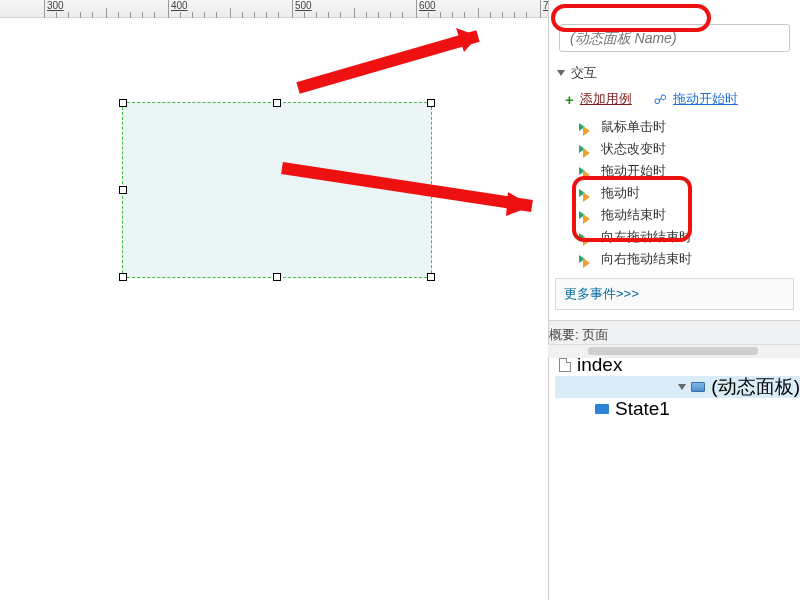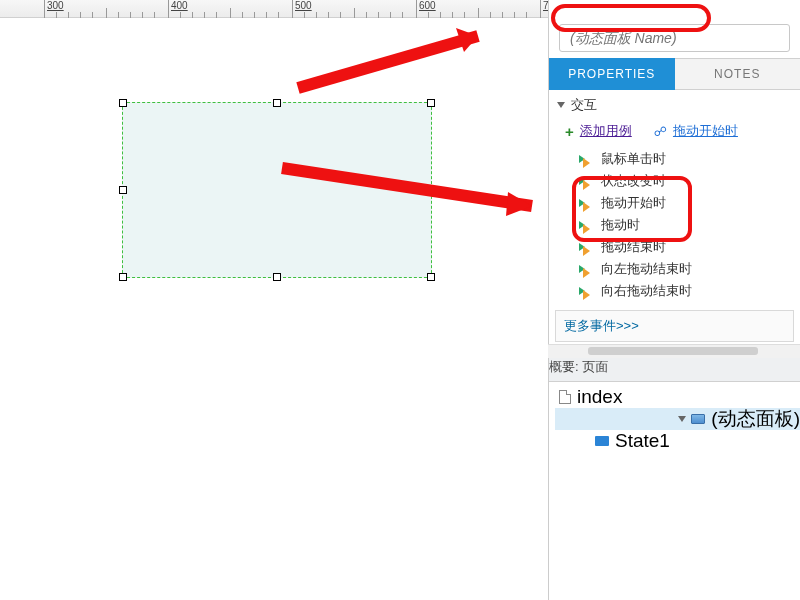--- a/index.html
+++ b/index.html
@@ -71,21 +71,21 @@
   .tab.inactive { background: #f3f3f3; color: #777; }
 
   .section {
     padding: 6px 8px 4px 8px;
     display:flex; align-items:center; gap:6px;
     font-size: 13px; color:#333;
   }
   .chev { width:0;height:0;border-left:4px solid transparent;border-right:4px solid transparent;border-top:6px solid #666; }
   .add-row { display:flex; align-items:center; gap:6px; padding: 4px 8px 8px 16px; font-size:13px; }
   .plus { color:#2a8a2a; font-weight:bold; font-size:15px; }
-  .link-green { color:#4c1d95; text-decoration: underline; cursor:pointer;font-family:Liberation Serif, serif; }
+  .link-green { color:#7f1d1d; text-decoration: underline; cursor:pointer;font-family:Liberation Serif, serif; }
   .link-blue  { color:#1f6fd6; text-decoration: underline; cursor:pointer; }
   .chain { color:#1f6fd6; font-size:13px; margin-left:16px; }
 
   .event-list { padding: 0 6px 2px 6px; }
   .event-item {
     display:flex; align-items:center; gap:8px; height:22px;
     padding-left: 24px; font-size:13px; color:#333; cursor:pointer;
   }
   .ev-ico { position:relative; width:14px; height:14px; }
   .ev-ico::before{
@@ -192,24 +192,20 @@
     <div class="handle h-bl"></div>
     <div class="handle h-bm"></div>
     <div class="handle h-br"></div>
   </div>
 </div>
 
 <div class="sidepane">
 
   <input class="name-input" placeholder="(动态面板 Name)" style="">
 
-  <div class="tabs">
-    <div class="tab active">PROPERTIES</div>
-    <div class="tab inactive">NOTES</div>
-  </div>
 
   <div class="section">
     <span class="chev"></span>
     <span>交互</span>
   </div>
 
   <div class="add-row">
     <span class="plus">+</span>
     <span class="link-green">添加用例</span>
     <span class="chain">☍</span>

